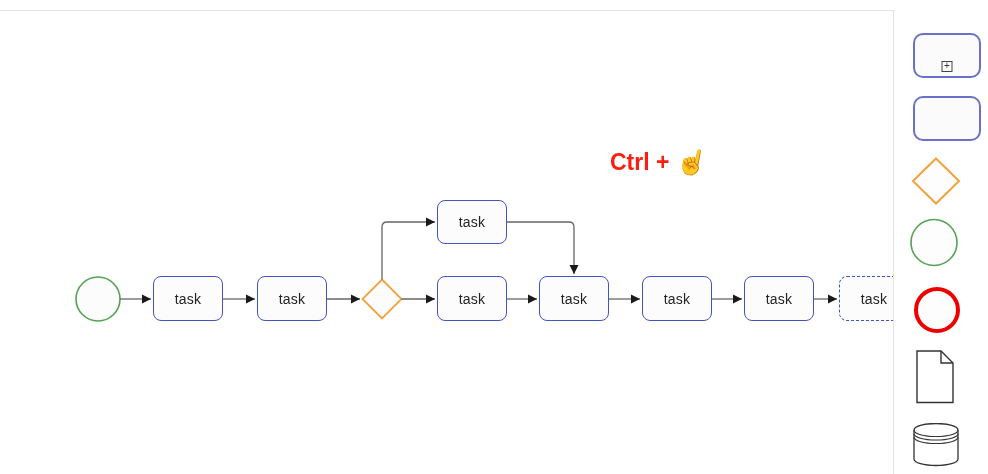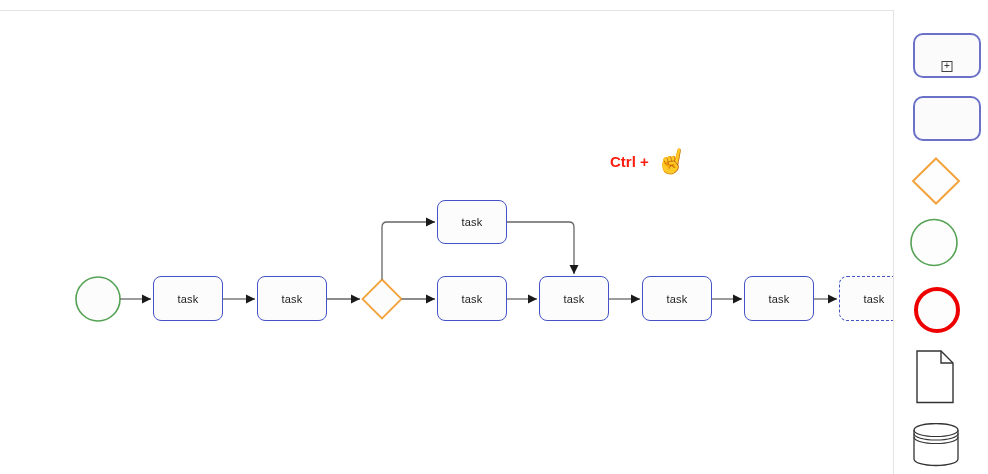--- a/index.html
+++ b/index.html
@@ -11,30 +11,30 @@
     position:absolute; left:0; top:10px; width:894px; height:464px;
     border-top:1px solid #e3e3e3; border-right:1px solid #e3e3e3;
     background:#ffffff; overflow:hidden;
   }
   .flow-svg { position:absolute; left:0; top:0; width:894px; height:464px; }
 
   .task-node {
     position:absolute; width:70px; height:45px;
     border:1.5px solid #4353c4; border-radius:8px; background:#fcfcfc;
     display:flex; align-items:center; justify-content:center;
-    font-size:11px; color:#222222; letter-spacing:.2px;
+    font-size:14px; color:#222222; letter-spacing:.2px;
   }
   .task-node.dashed { border-style:dashed; border-width:1.3px; }
 
   
   .annotation {
     position:absolute; left:610px; top:138px; display:flex; align-items:center;
     gap:8px;
   }
-  .annotation .txt { font-size:15px; font-weight:600; color:#fb1d10; }
+  .annotation .txt { font-size:23px; font-weight:600; color:#fb1d10; }
   .annotation .hand { font-size:25px; color:#4a4a55; transform:rotate(12deg);
                       line-height:1; }
 
   
   .palette {
     position:absolute; left:894px; top:0; width:94px; height:474px;
     background:#ffffff;
   }
   .pal-rect {
     position:absolute; left:19px; width:68px; height:45px;

